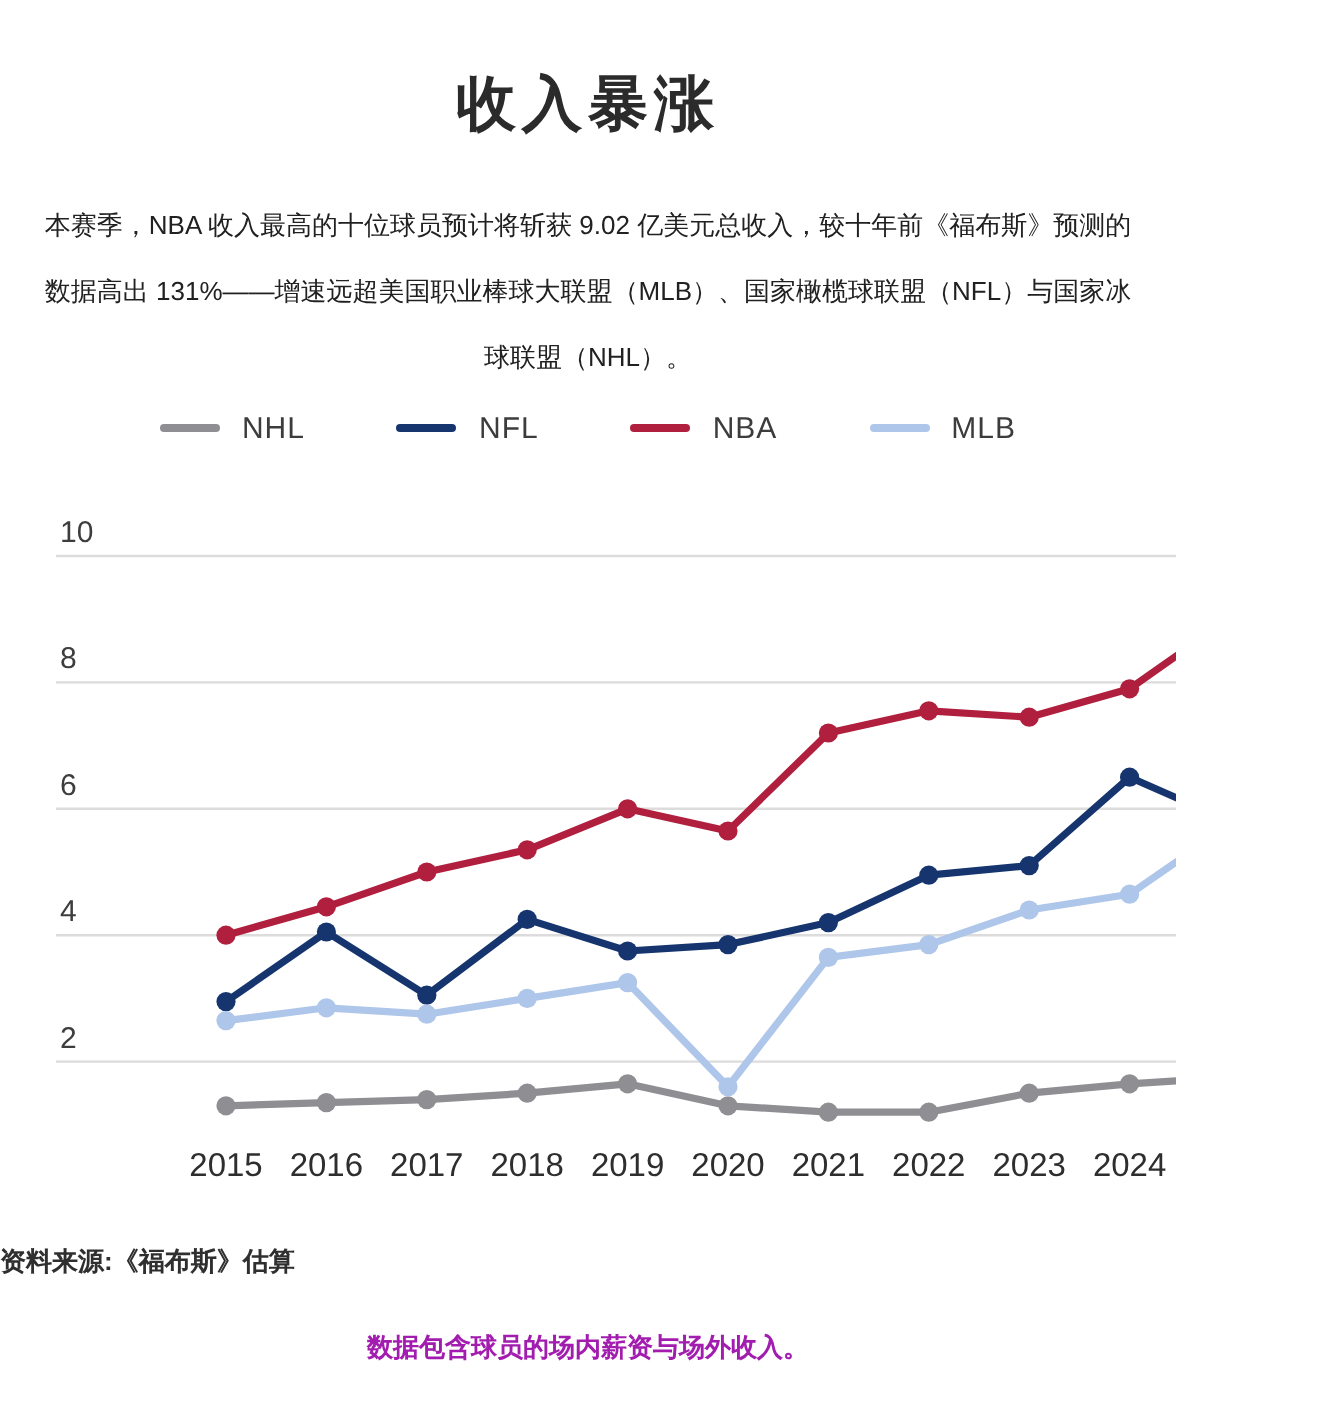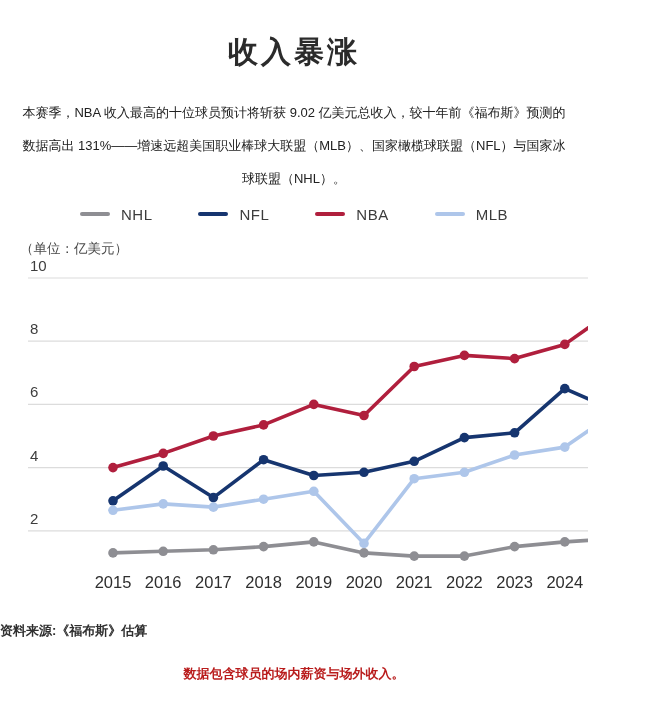--- a/index.html
+++ b/index.html
@@ -79,21 +79,21 @@
     font-size: 13px;
     font-weight: 700;
     color: #2f2f2f;
   }
   .note-line-2 {
     position: absolute;
     top: 665px; left: 0; right: 0;
     text-align: center;
     font-size: 13px;
     font-weight: 700;
-    color: #b91c1c;
+    color: #a21caf;
   }
 </style>
 </head>
 <body>
 
 <div class="canvas">
   <h1 class="page-title">收入暴涨</h1>
   <p class="intro">本赛季，NBA 收入最高的十位球员预计将斩获 9.02 亿美元总收入，较十年前《福布斯》预测的数据高出 131%——增速远超美国职业棒球大联盟（MLB）、国家橄榄球联盟（NFL）与国家冰球联盟（NHL）。</p>
   <div class="legend" id="legend">
       <div class="legend-item">
@@ -106,21 +106,20 @@
       </div>
       <div class="legend-item">
         <span class="swatch" style="background: rgb(176, 31, 61);"></span>
         <span>NBA</span>
       </div>
       <div class="legend-item">
         <span class="swatch" style="background: rgb(174, 198, 234);"></span>
         <span>MLB</span>
       </div>
     </div>
-  <div class="unit-label">（单位：亿美元）</div>
   <svg class="chart-svg" id="chart" width="660" height="348" viewBox="0 0 660 348">
       <line x1="28" y1="278.8" x2="648" y2="278.8" stroke="#dcdcdc" stroke-width="1.2"></line>
       <text x="30" y="271.8" font-size="15" fill="#3d3d3d">2</text>
       <line x1="28" y1="215.60000000000002" x2="648" y2="215.60000000000002" stroke="#dcdcdc" stroke-width="1.2"></line>
       <text x="30" y="208.60000000000002" font-size="15" fill="#3d3d3d">4</text>
       <line x1="28" y1="152.4" x2="648" y2="152.4" stroke="#dcdcdc" stroke-width="1.2"></line>
       <text x="30" y="145.4" font-size="15" fill="#3d3d3d">6</text>
       <line x1="28" y1="89.2" x2="648" y2="89.2" stroke="#dcdcdc" stroke-width="1.2"></line>
       <text x="30" y="82.2" font-size="15" fill="#3d3d3d">8</text>
       <line x1="28" y1="26" x2="648" y2="26" stroke="#dcdcdc" stroke-width="1.2"></line>

